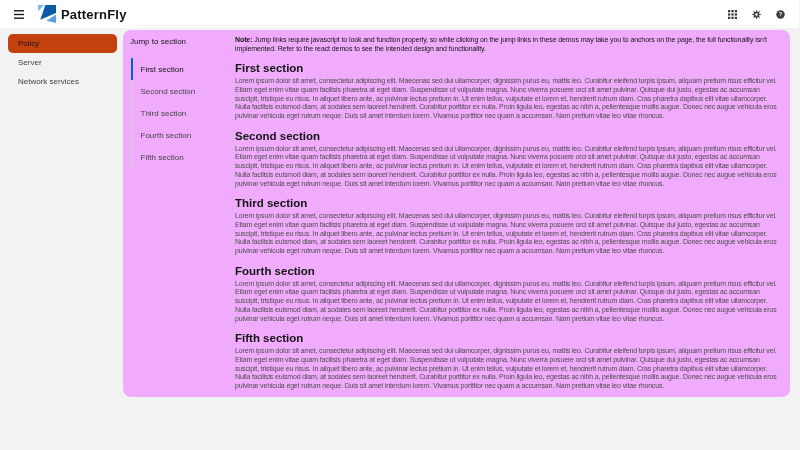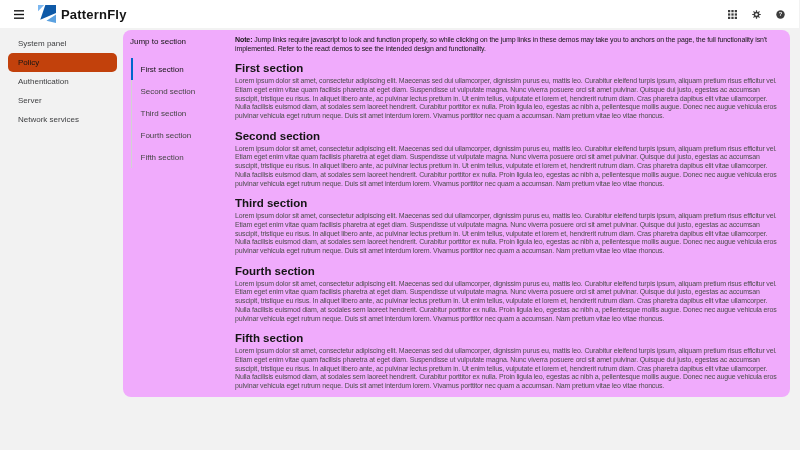--- a/index.html
+++ b/index.html
@@ -166,23 +166,21 @@
         <svg viewBox="0 0 16 16" width="9" height="9">
           <circle cx="8" cy="8" r="7.5" fill="#3d3d3d"></circle>
           <text x="8" y="11.5" text-anchor="middle" font-size="10" font-weight="bold" fill="#ffffff" font-family="Liberation Sans, sans-serif">?</text>
         </svg>
       </span>
     </button>
   </div>
 </header>
 
 <nav class="sidebar">
-  <div class="nav-item">System panel</div>
   <div class="nav-item active">Policy</div>
-  <div class="nav-item">Authentication</div>
   <div class="nav-item">Server</div>
   <div class="nav-item">Network services</div>
 </nav>
 
 <main class="panel">
 
   <div class="jump-col">
     <div class="jump-label">Jump to section</div>
     <ul class="jump-list">
       <li class="jump-item active">First section</li>

